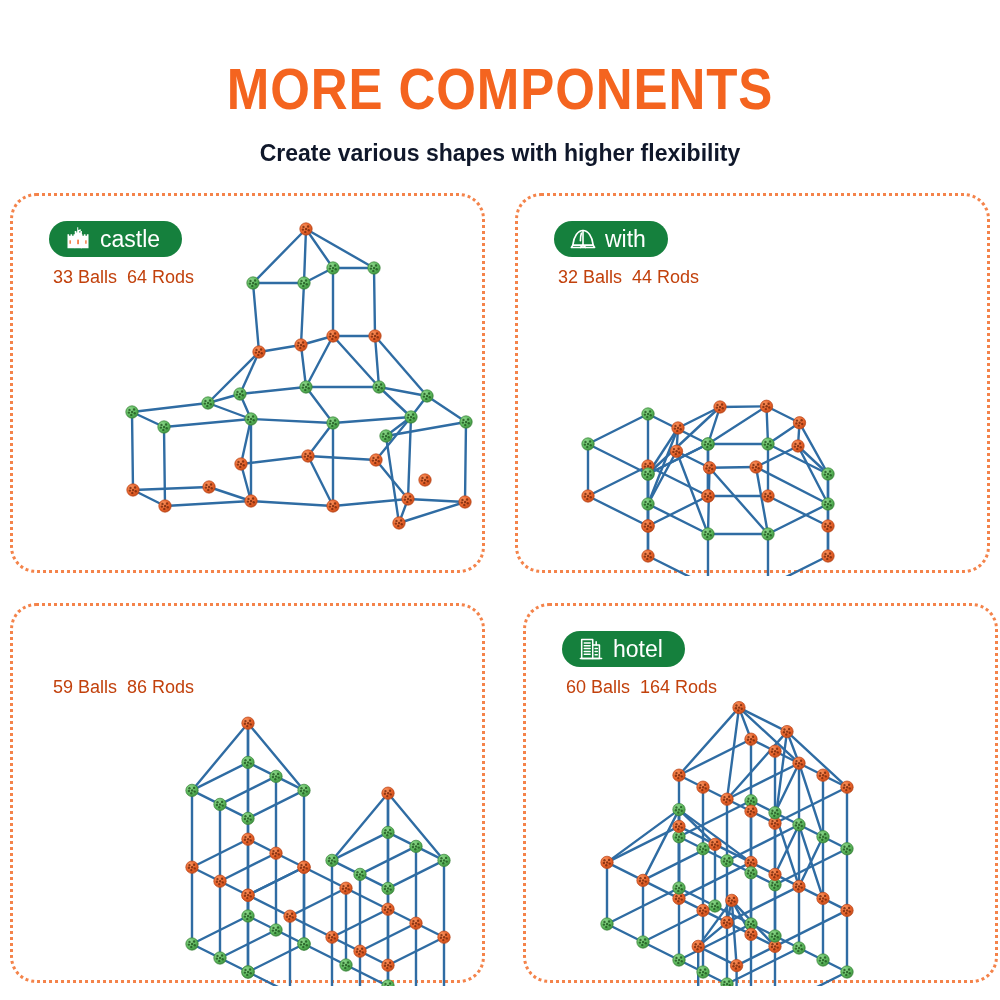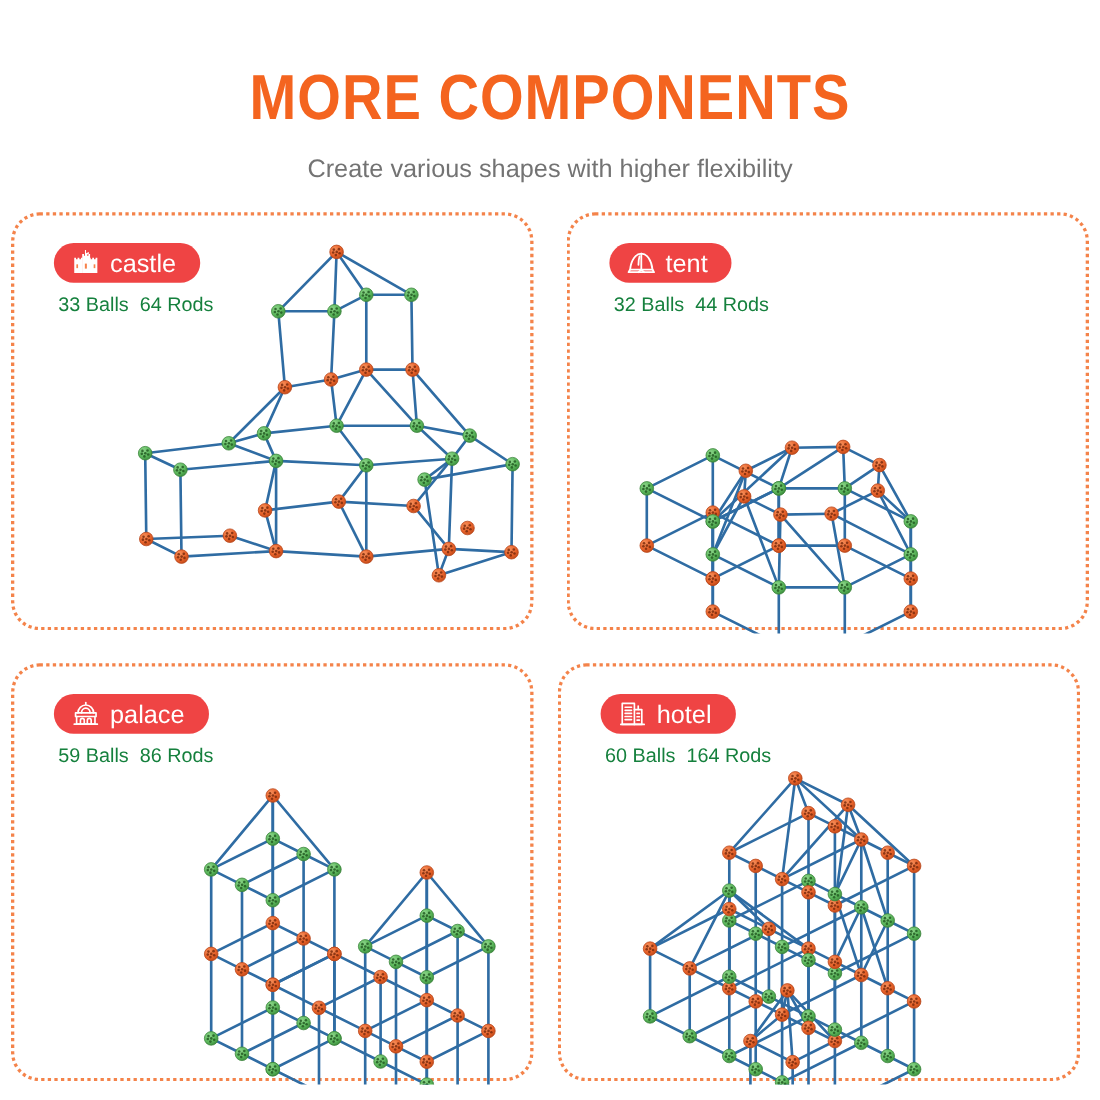--- a/index.html
+++ b/index.html
@@ -26,64 +26,64 @@
     letter-spacing:1px;
     color:#f4641f;
     transform:scaleX(0.88);
     transform-origin:center;
   }
   .subtitle{
     margin:0;
     padding-top:22px;
     font-size:23px;
     line-height:26px;
-    font-weight:normal;
-    color:#737373;
+    font-weight:bold;
+    color:#0f172a;
   }
 
   
   .panel{
     position:absolute;
     border:3px dotted #f4834a;
     border-radius:26px;
     box-sizing:border-box;
     background:#ffffff;
   }
   #panel-castle{left:10px; top:193px; width:475px; height:380px;}
   #panel-tent  {left:515px;top:193px; width:475px; height:380px;}
   #panel-palace{left:10px; top:603px; width:475px; height:380px;}
-  #panel-hotel {left:507px;top:603px; width:475px; height:380px;}
+  #panel-hotel {left:523px;top:603px; width:475px; height:380px;}
 
   
   .badge{
     position:absolute;
     left:36px; top:25px;
     height:36px;
     display:flex;
     align-items:center;
     gap:9px;
     padding:0 22px 0 16px;
-    background:#ef4444;
+    background:#15803d;
     border-radius:20px;
     box-sizing:border-box;
   }
   .badge-icon{width:26px;height:26px;display:block;flex:0 0 26px;}
   .badge-label{
     color:#ffffff;
     font-size:23px;
     line-height:23px;
     font-weight:normal;
     white-space:nowrap;
   }
   .counts{
     position:absolute;
     left:40px; top:70px;
     font-size:18px;
     line-height:22px;
-    color:#15803d;
+    color:#c2410c;
     white-space:pre;
   }
 
   
   .structure{
     position:absolute;
     left:0;top:0;
     width:475px;height:380px;
     display:block;
     pointer-events:none;
@@ -732,21 +732,21 @@
     <div class="badge">
       <svg class="badge-icon" viewBox="0 0 24 24">
         <g fill="none" stroke="#ffffff" stroke-width="1.5" stroke-linejoin="round" stroke-linecap="round">
           <path d="M12 4.2C7.4 4.2 3.4 9.6 2.6 17.6h18.8C20.6 9.6 16.6 4.2 12 4.2z"></path>
           <path d="M12 4.2v13.4"></path>
           <path d="M9.6 13.6c0-2.7 0.3-5.2 0.9-7"></path>
           <path d="M2.6 17.6l-1.3 2.2h21.4l-1.3-2.2"></path>
           <path d="M12 17.6l2.3 2.2M12 17.6l-2.3 2.2"></path>
         </g>
       </svg>
-      <span class="badge-label">tent</span>
+      <span class="badge-label">with</span>
     </div>
     <div class="counts">32 Balls  44 Rods</div>
   </div>
 
   <div class="panel" id="panel-palace">
     <svg class="structure" id="svg-palace" viewBox="0 0 475 380">
         <defs>
           <radialGradient id="svg-palace-grad-o" cx="35%" cy="30%" r="75%">
             <stop offset="0%" stop-color="#f7915c"></stop>
             <stop offset="62%" stop-color="#e8622a"></stop>
@@ -1170,35 +1170,20 @@
           <circle cx="235.1" cy="366.0" r="1.18" fill="#235c23" opacity="0.85"></circle>
           <circle cx="277.0" cy="387.0" r="6.2" fill="url(#svg-palace-grad-g)" stroke="#3a833a" stroke-width="0.7"></circle>
           <circle cx="274.5" cy="384.9" r="1.18" fill="#235c23" opacity="0.85"></circle>
           <circle cx="279.1" cy="384.5" r="1.18" fill="#235c23" opacity="0.85"></circle>
           <circle cx="279.7" cy="388.2" r="1.18" fill="#235c23" opacity="0.85"></circle>
           <circle cx="276.3" cy="389.9" r="1.18" fill="#235c23" opacity="0.85"></circle>
           <circle cx="273.9" cy="387.6" r="1.18" fill="#235c23" opacity="0.85"></circle>
           <circle cx="277.1" cy="387.0" r="1.18" fill="#235c23" opacity="0.85"></circle>
         </g>
       </svg>
-    <div class="badge">
-      <svg class="badge-icon" viewBox="0 0 24 24">
-        <g fill="none" stroke="#ffffff" stroke-width="1.4" stroke-linejoin="round" stroke-linecap="round">
-          <path d="M12 2.4v1.4"></path>
-          <path d="M5.4 11.2c0-3.7 3-6.7 6.6-6.7s6.6 3 6.6 6.7"></path>
-          <path d="M8.4 11.2c0-2.2 1.6-4 3.6-4s3.6 1.8 3.6 4"></path>
-          <path d="M3.4 11.2h17.2v3H3.4z"></path>
-          <path d="M4.3 14.2v6.4h15.4v-6.4"></path>
-          <path d="M2.3 20.6h19.4"></path>
-          <path d="M7.5 20.6v-3.2a1.6 1.6 0 0 1 3.2 0v3.2"></path>
-          <path d="M13.3 20.6v-3.2a1.6 1.6 0 0 1 3.2 0v3.2"></path>
-        </g>
-      </svg>
-      <span class="badge-label">palace</span>
-    </div>
     <div class="counts">59 Balls  86 Rods</div>
   </div>
 
   <div class="panel" id="panel-hotel">
     <svg class="structure" id="svg-hotel" viewBox="0 0 475 380">
         <defs>
           <radialGradient id="svg-hotel-grad-o" cx="35%" cy="30%" r="75%">
             <stop offset="0%" stop-color="#f7915c"></stop>
             <stop offset="62%" stop-color="#e8622a"></stop>
             <stop offset="100%" stop-color="#c14a18"></stop>

